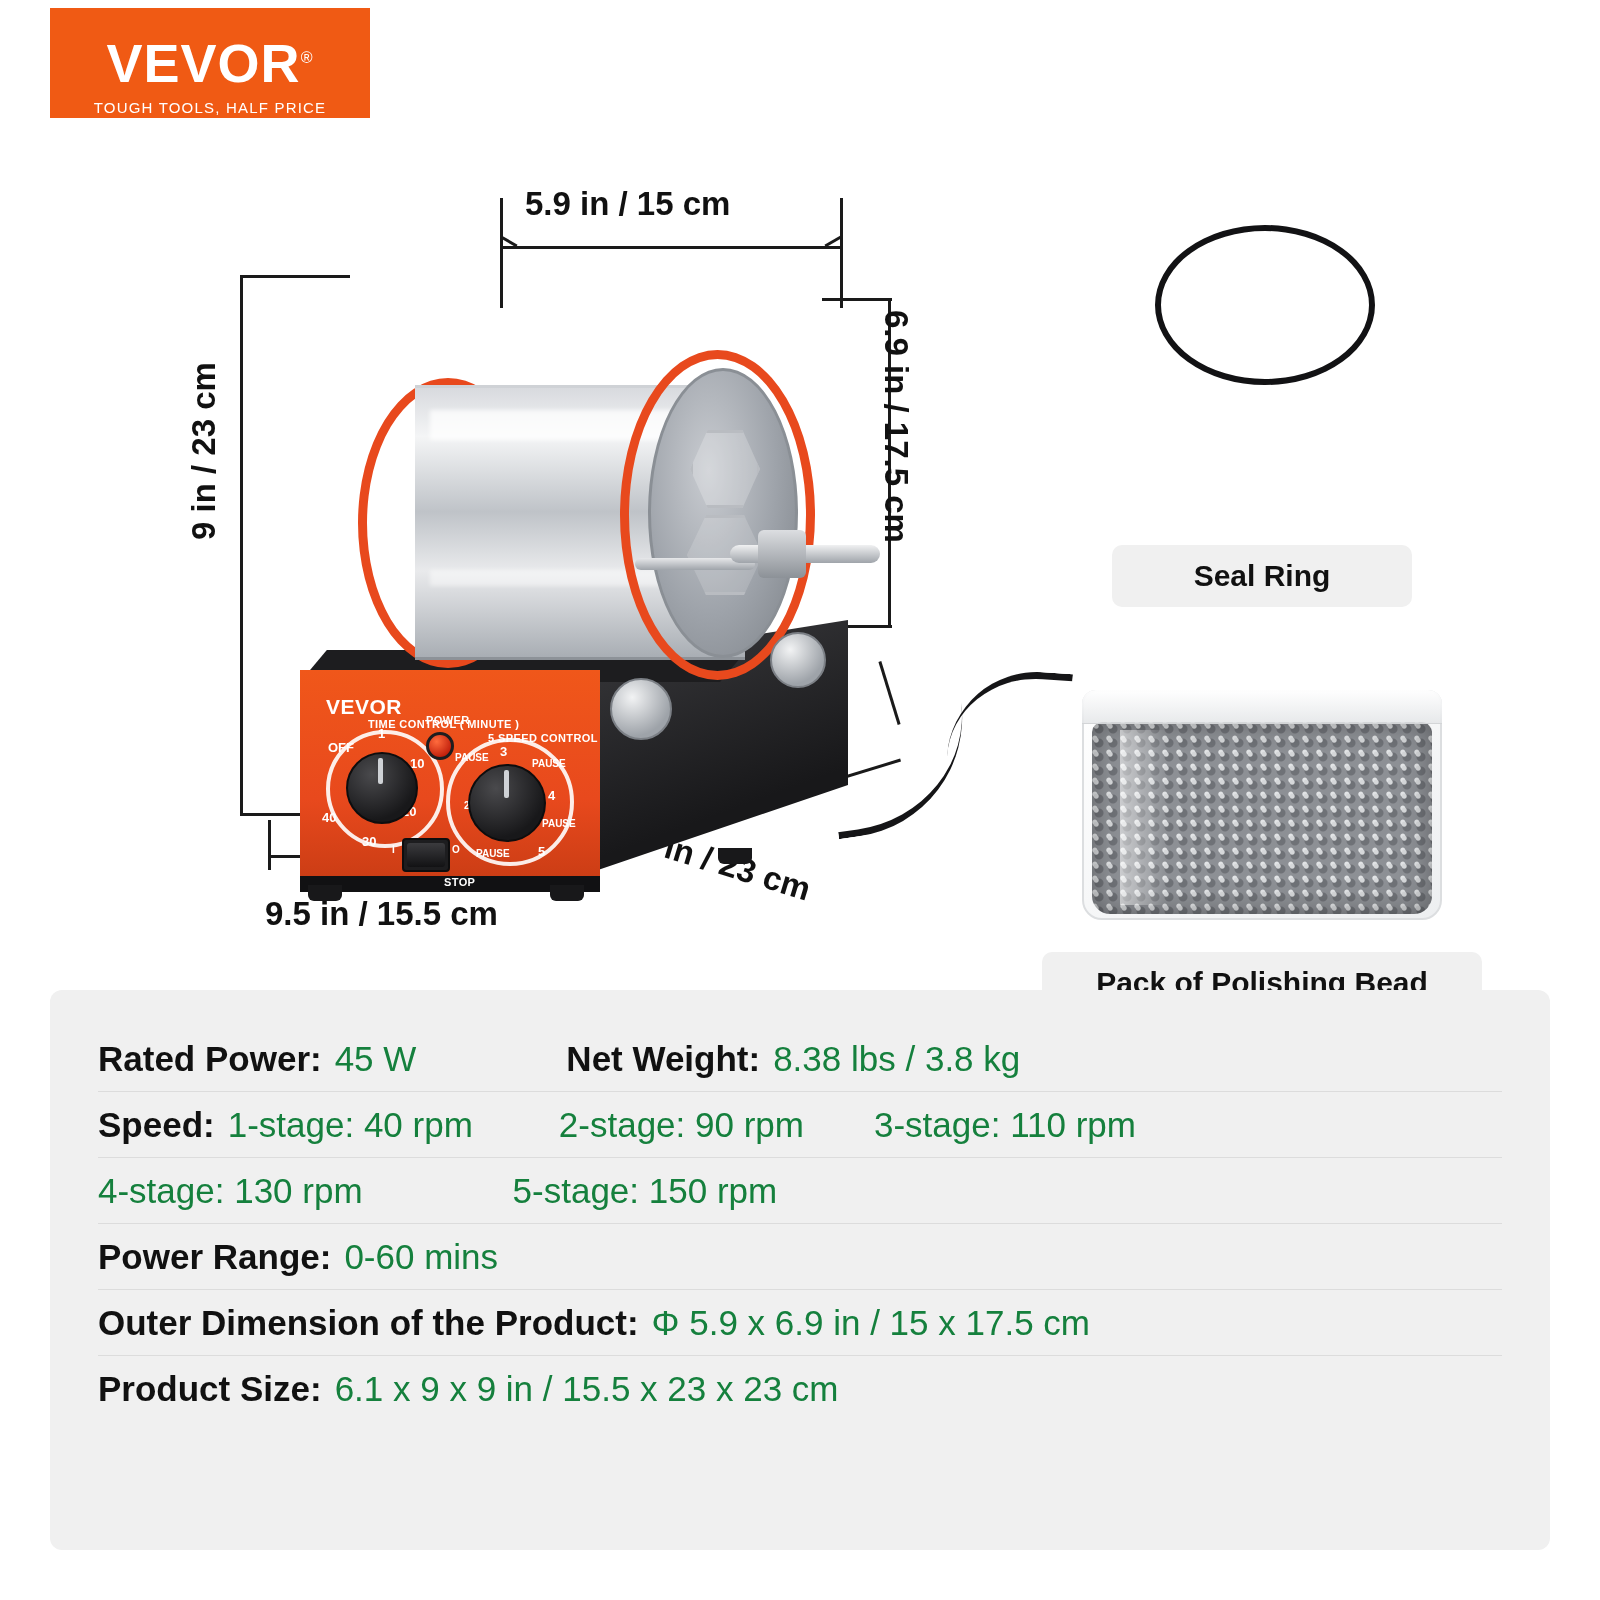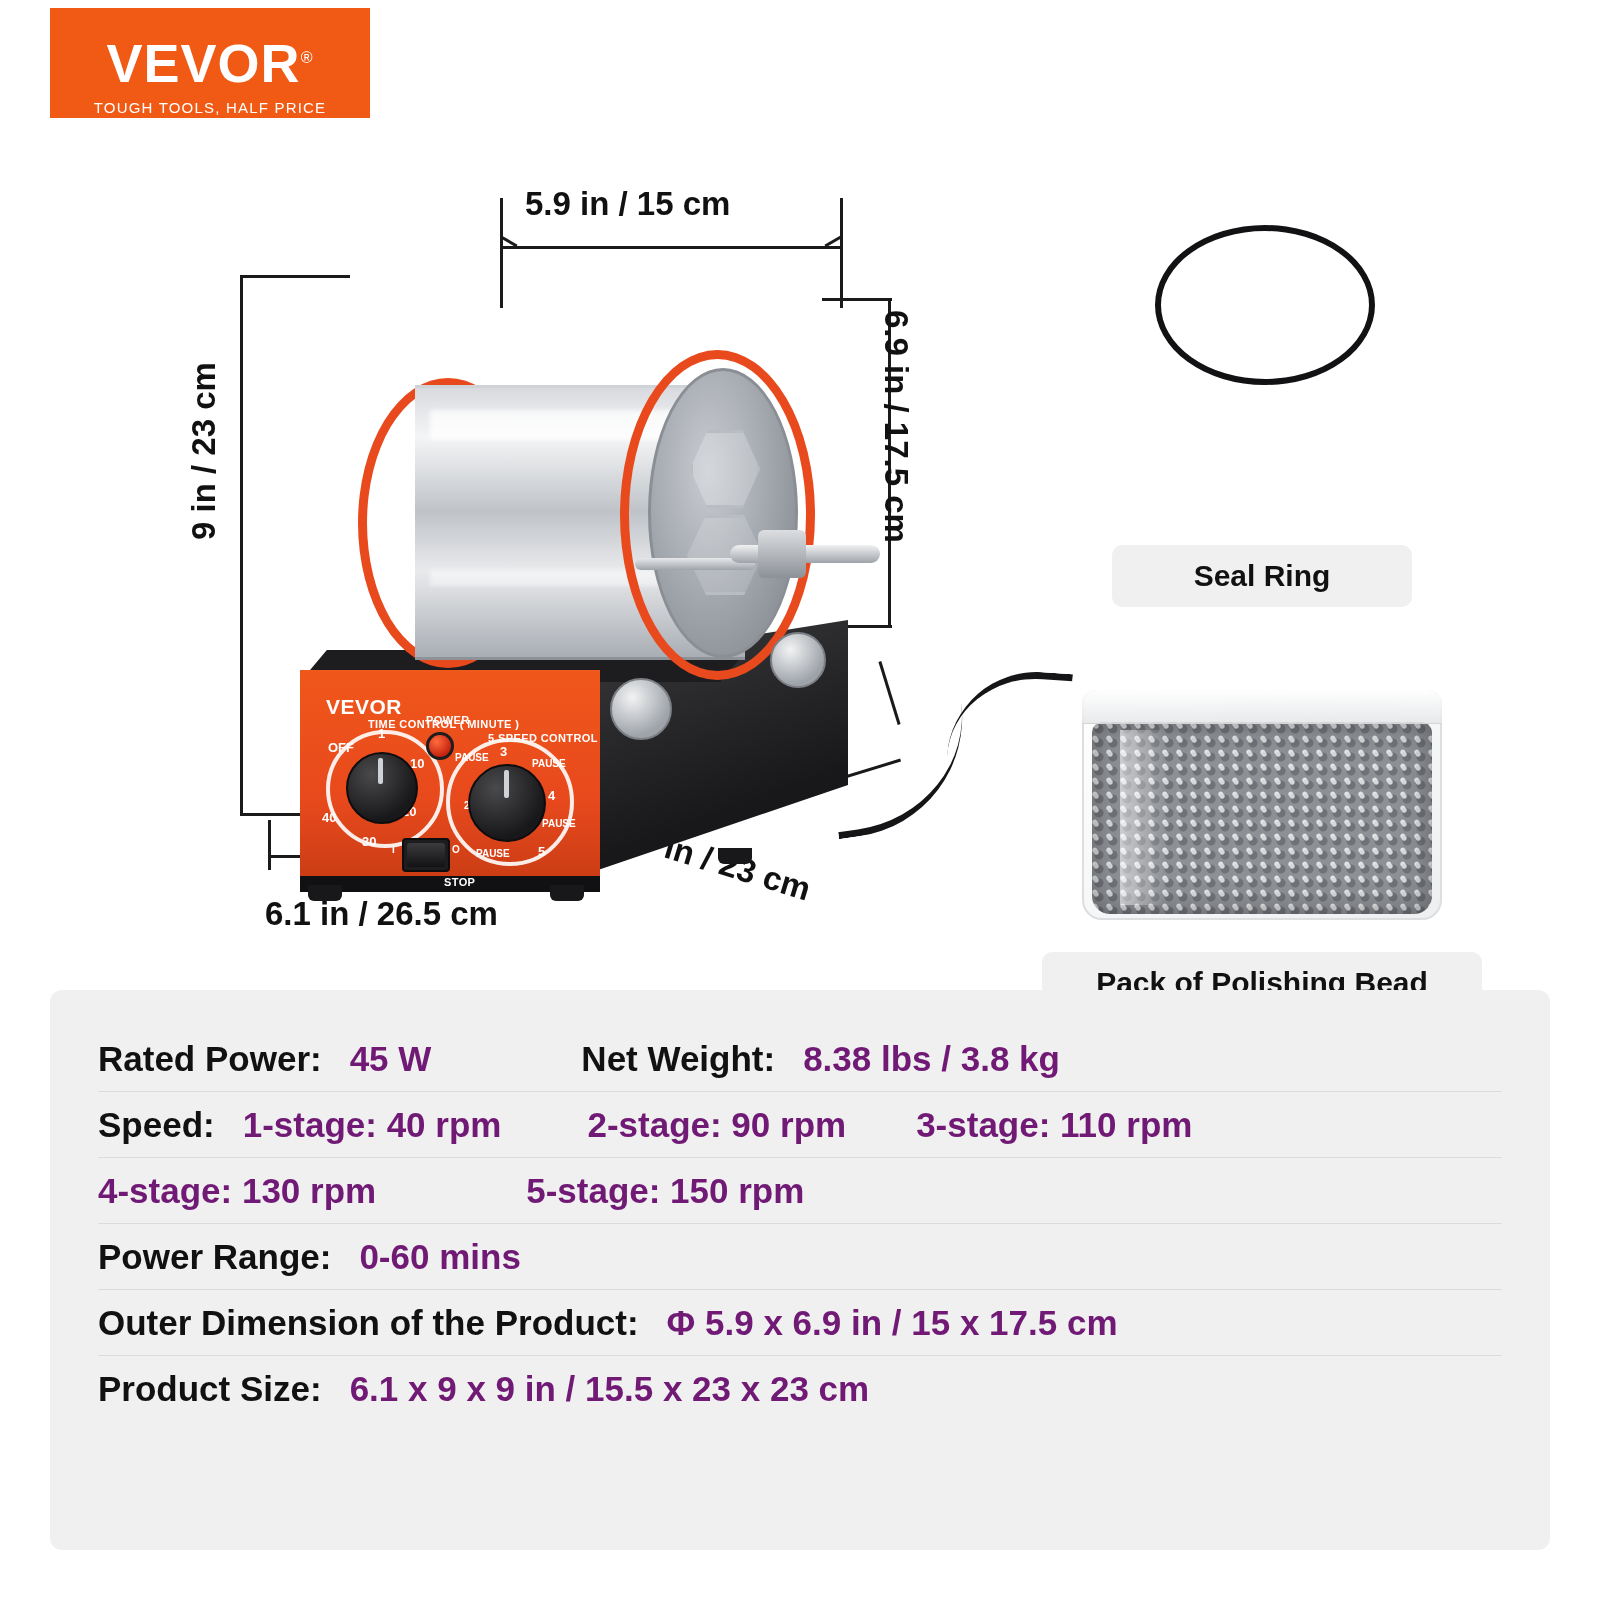--- a/index.html
+++ b/index.html
@@ -313,22 +313,22 @@
     padding: 36px 48px;
   }
   .spec-row {
     display: flex; align-items: center;
     border-bottom: 1px solid #dcdcdc;
     min-height: 66px;
     font-size: 35px;
   }
   .spec-row:last-child { border-bottom: none; }
   .lbl { color: #111111; font-weight: bold; }
-  .val { color: #701a75; font-weight: bold; }
-  .cell { display: flex; align-items: baseline; gap: 28px; }
+  .val { color: #15803d; font-weight: normal; }
+  .cell { display: flex; align-items: baseline; gap: 13px; }
   .gap-a { margin-left: 86px; }
   .gap-b { margin-left: 70px; }
   .gap-c { margin-left: 150px; }
   .spread { justify-content: space-between; }
 </style>
 </head>
 <body>
 
 <div class="logo">
   <div class="logo-word">
@@ -357,21 +357,21 @@
   <div class="line line-v" style="left:268px; top:700px; height:50px;"></div>
   <div class="line line-v" style="left:574px; top:682px; height:68px;"></div>
 
   <div class="line line-h" style="left:585px; top:735px; width:330px; transform:rotate(-17deg); transform-origin:left center;"></div>
   <div class="line line-v" style="left:586px; top:690px; height:58px;"></div>
   <div class="line line-v" style="left:888px; top:540px; height:66px; transform:rotate(-17deg);"></div>
 
   <div class="dim dim-top">5.9 in / 15 cm</div>
   <div class="dim dim-left">9 in / 23 cm</div>
   <div class="dim dim-right">6.9 in / 17.5 cm</div>
-  <div class="dim dim-bottom-left">6.1 in / 26.5 cm</div>
+  <div class="dim dim-bottom-left">9.5 in / 15.5 cm</div>
   <div class="dim dim-depth">9 in / 23 cm</div>
 
   <div class="machine">
 
     <div class="cord"></div>
     <div class="cord2"></div>
 
     <div class="base-side"></div>
     <div class="base-top"></div>
     <div class="base-front"></div>

